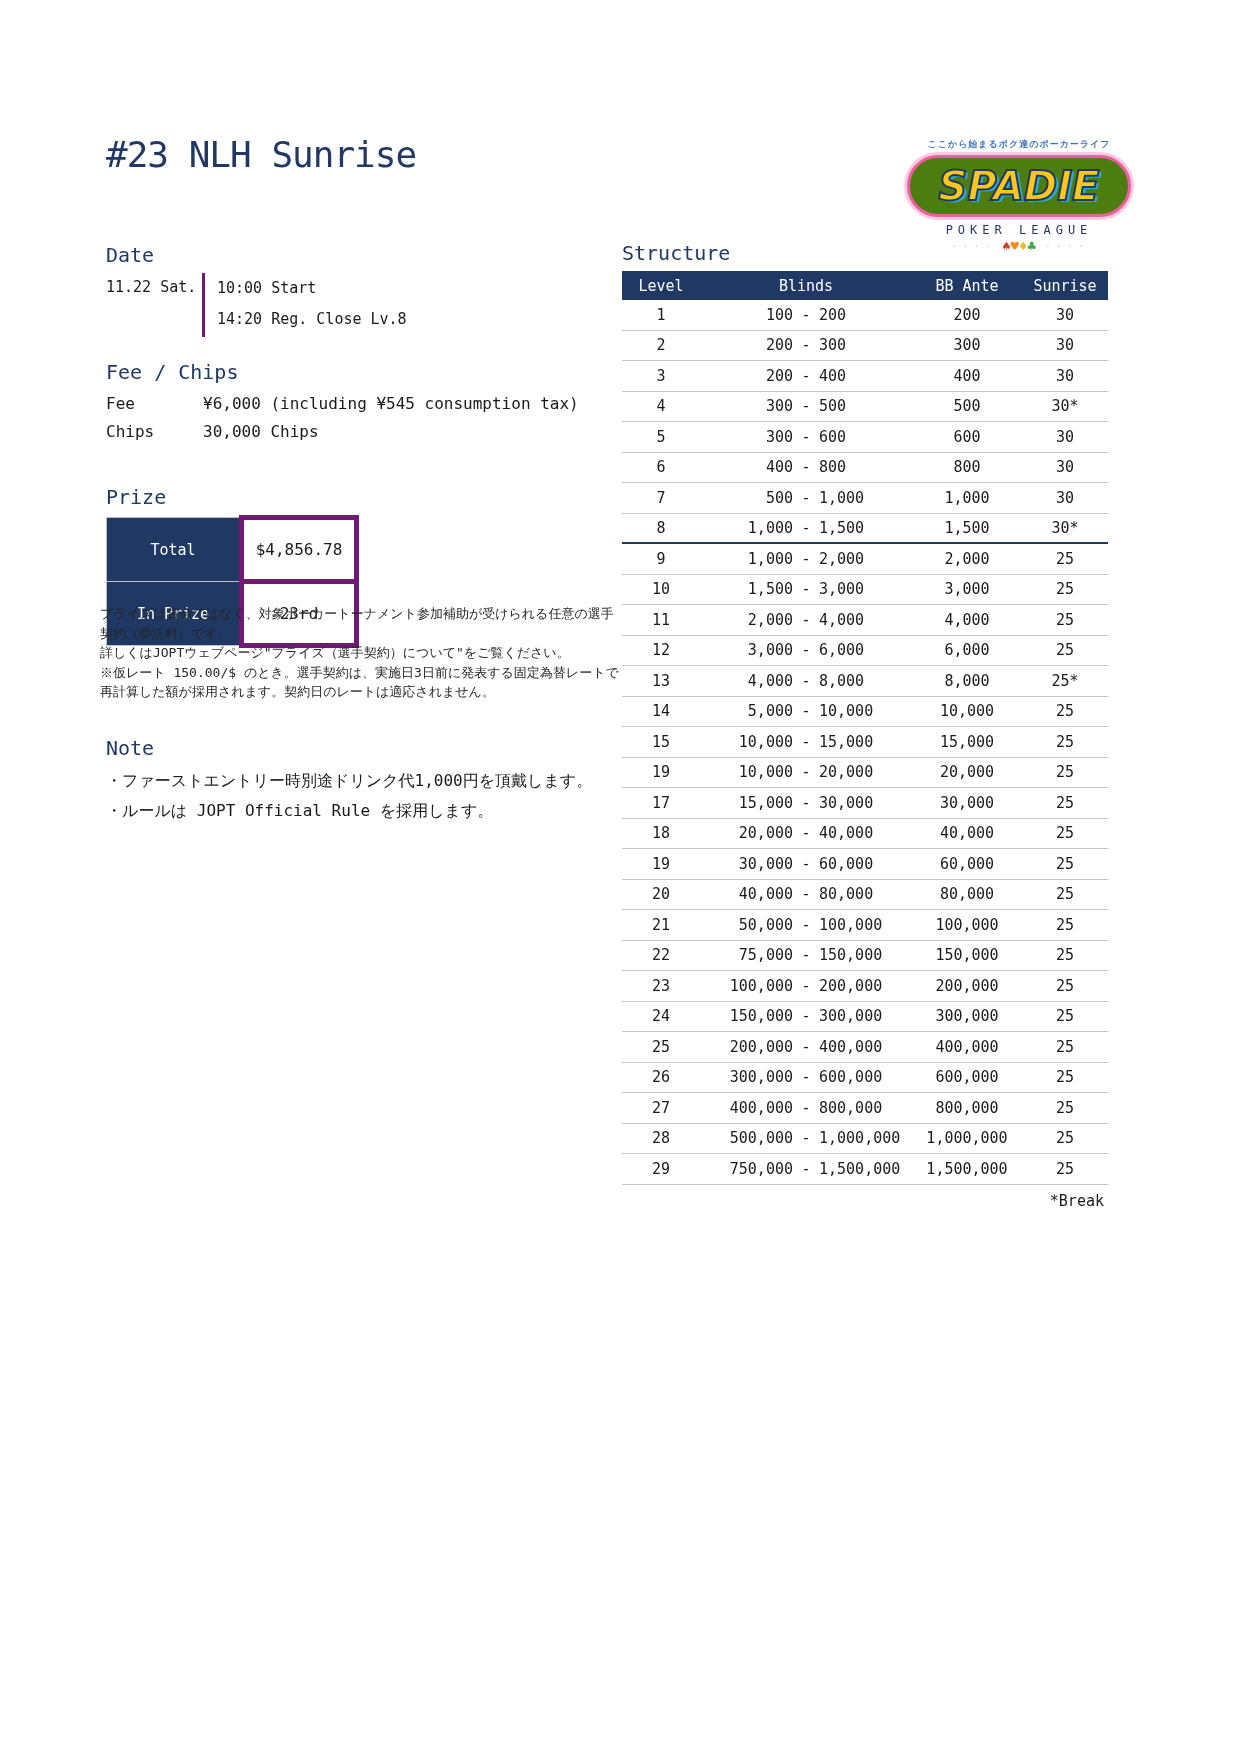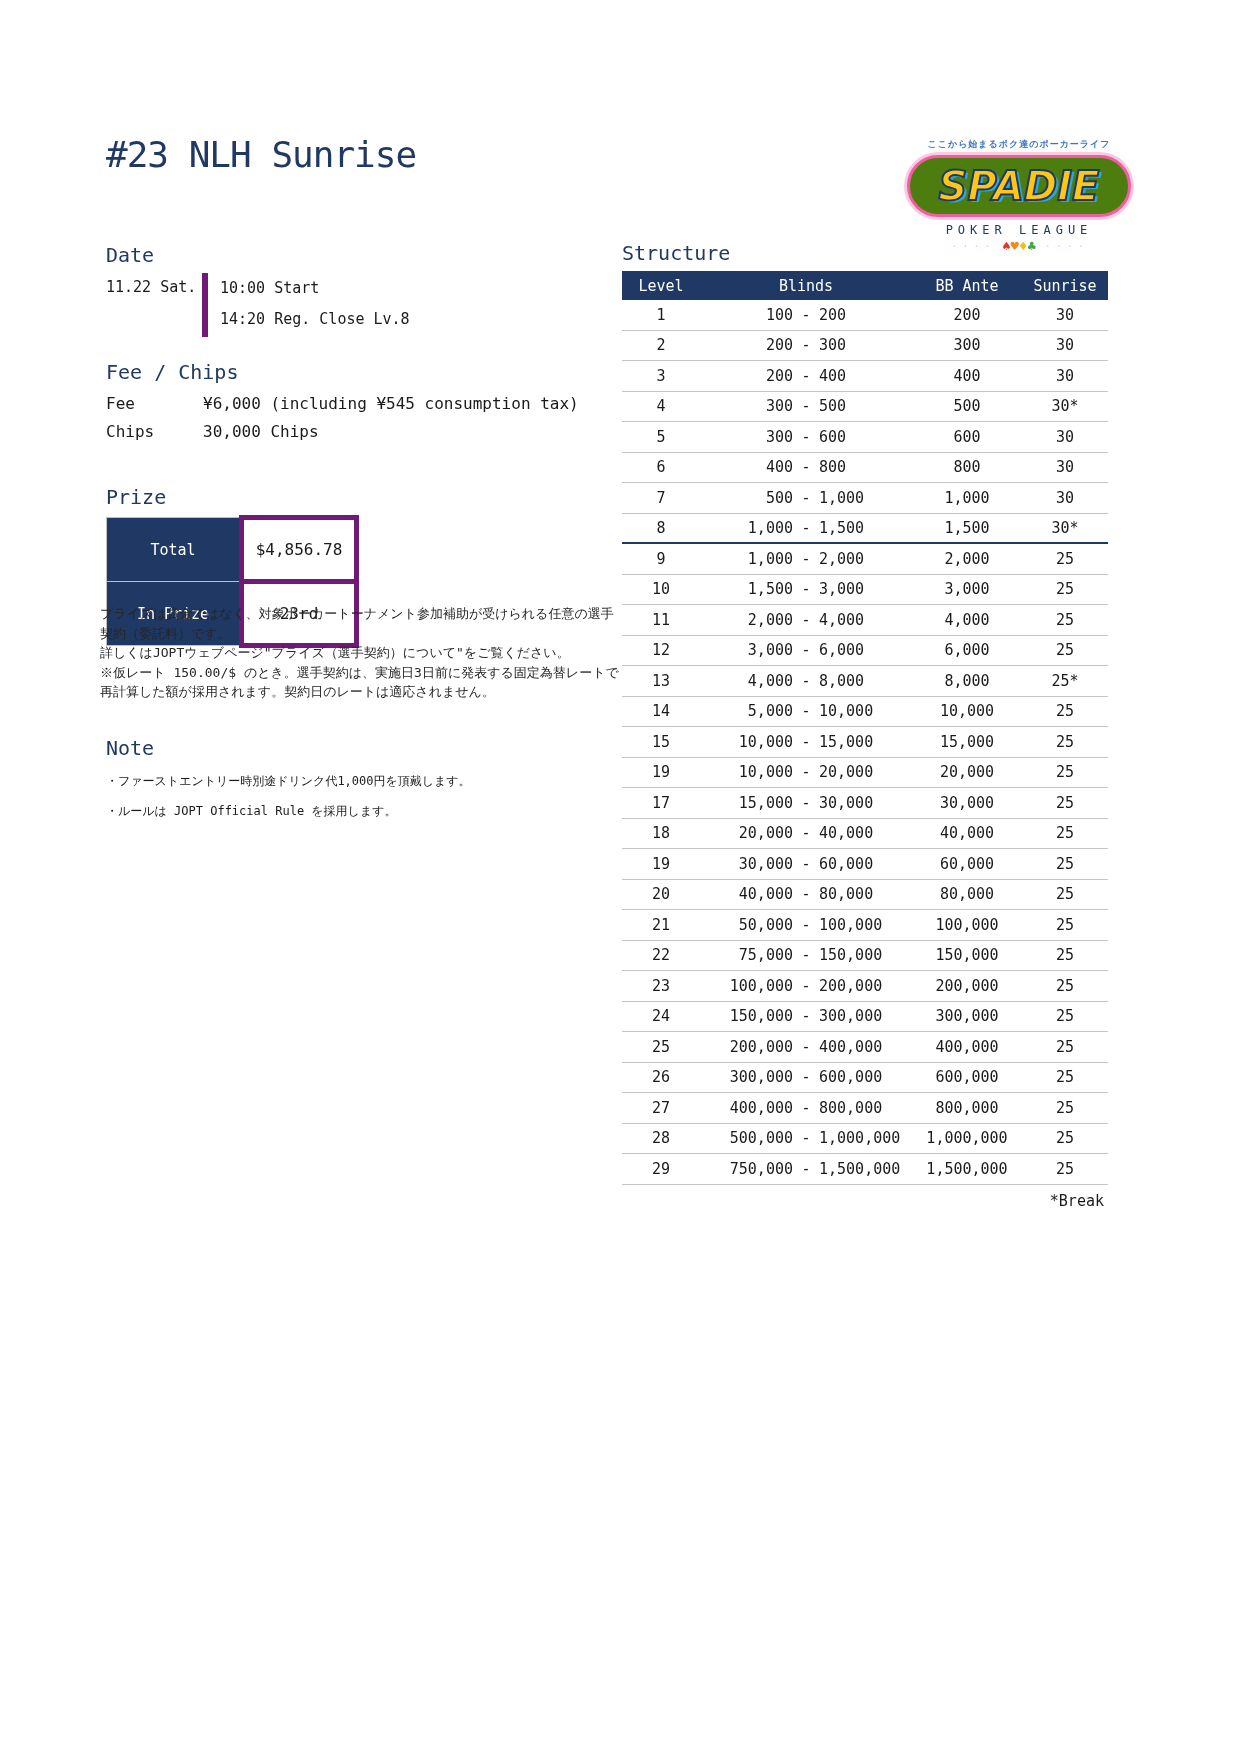--- a/index.html
+++ b/index.html
@@ -23,38 +23,38 @@
     -webkit-text-stroke:2px #1F3864;text-shadow:3px 2px 0 #2FA8D5;line-height:1;
   }
   .logo .sub{margin-top:6px;font-size:12px;letter-spacing:5px;color:#1F3864;white-space:nowrap;}
   .logo .suitline{margin-top:2px;font-size:13px;line-height:1;white-space:nowrap;}
   .logo .dots{color:#F39BC6;font-size:8px;letter-spacing:3px;vertical-align:2px;}
   .logo .suit{font-size:14px;}
   
   .sec-date{position:absolute;left:106px;top:243px;}
   .date-row{display:flex;font-size:15px;justify-content:flex-end;}
   .date-day{width:96px;line-height:28px;}
-  .date-times{border-left:6px solid #701a75;padding-left:12px;min-height:64px;}
+  .date-times{border-left:3px solid #701a75;padding-left:12px;min-height:64px;}
   .date-times div{line-height:31px;white-space:nowrap;}
   .sec-fee{position:absolute;left:106px;top:360px;}
   .fee-row{display:flex;font-size:16px;line-height:28px;white-space:nowrap;}
   .fee-label{width:97px;}
   .sec-prize{position:absolute;left:106px;top:485px;}
   .prize-table{border-collapse:collapse;margin-top:2px;}
   .prize-table th{
     background:#1F3864;color:#fff;font-weight:normal;font-size:15px;width:100px;height:31px;
     border:1px solid #BFBFBF;padding:16px;text-align:center;
   }
   .prize-table td{
     font-size:16px;width:110px;height:31px;border:5px solid #701a75;padding:0;text-align:center;
   }
   .fineprint{position:absolute;left:100px;top:604px;width:522px;font-size:13px;line-height:1.5;color:#262626;}
   .fineprint p{margin:0;}
   .sec-note{position:absolute;left:106px;top:736px;}
-  .note-list{list-style:none;margin:2px 0 0 0;padding:0;font-size:12px;}
+  .note-list{list-style:none;margin:2px 0 0 0;padding:0;font-size:16px;}
   .note-list li{line-height:30px;white-space:nowrap;}
   .note-list li::before{content:"・";}
   
   .sec-structure{position:absolute;left:622px;top:241px;width:486px;}
   .st-head{
     margin-top:2px;background:#1F3864;color:#fff;height:29px;display:grid;
     grid-template-columns:78px 212px 110px 86px;align-items:center;font-size:15px;
   }
   .st-head .c{text-align:center;}
   .st-rows .srow{

